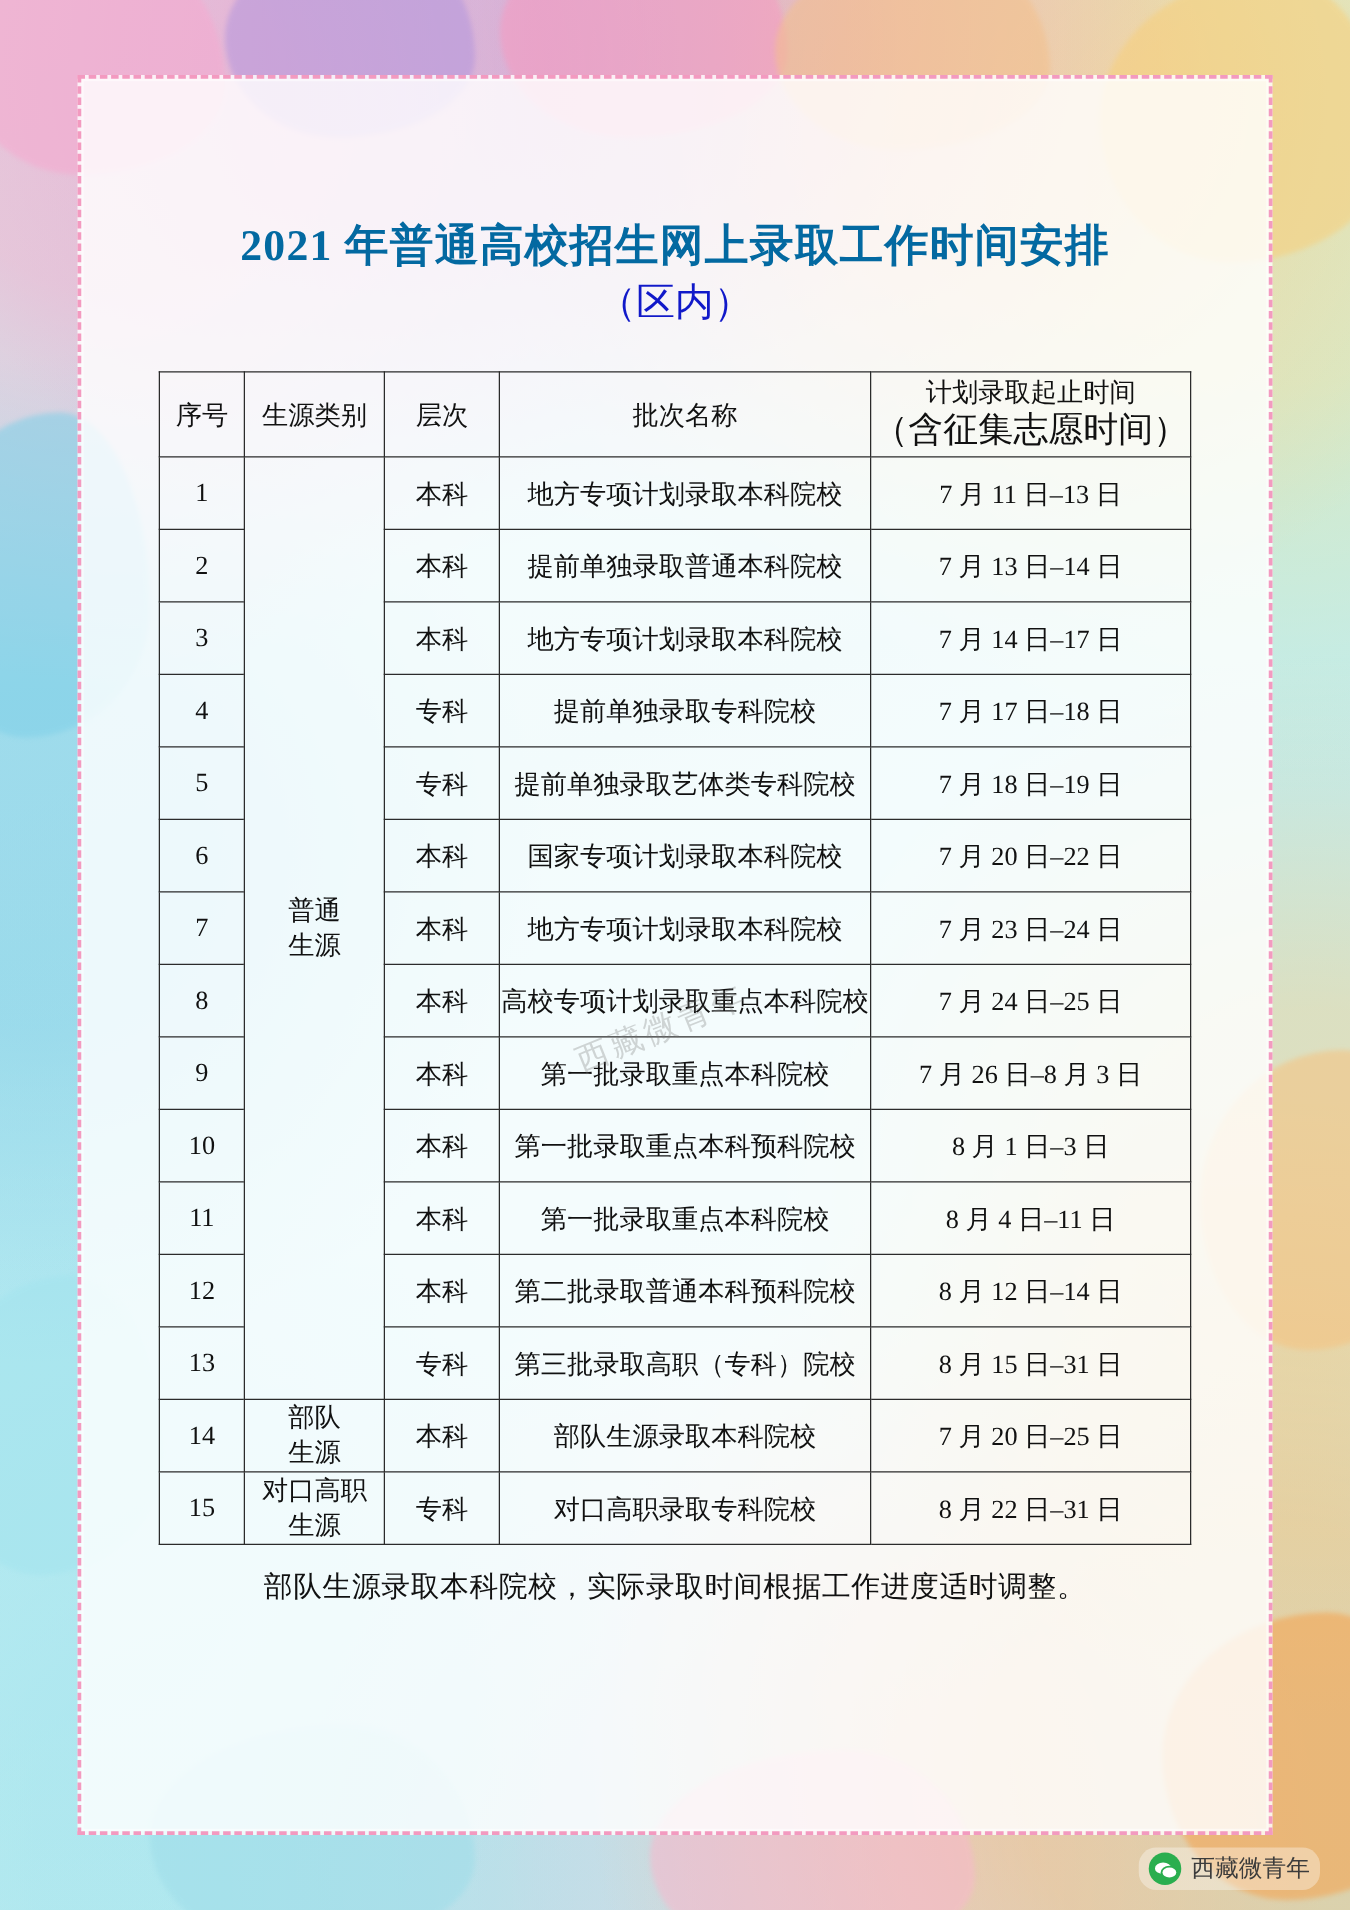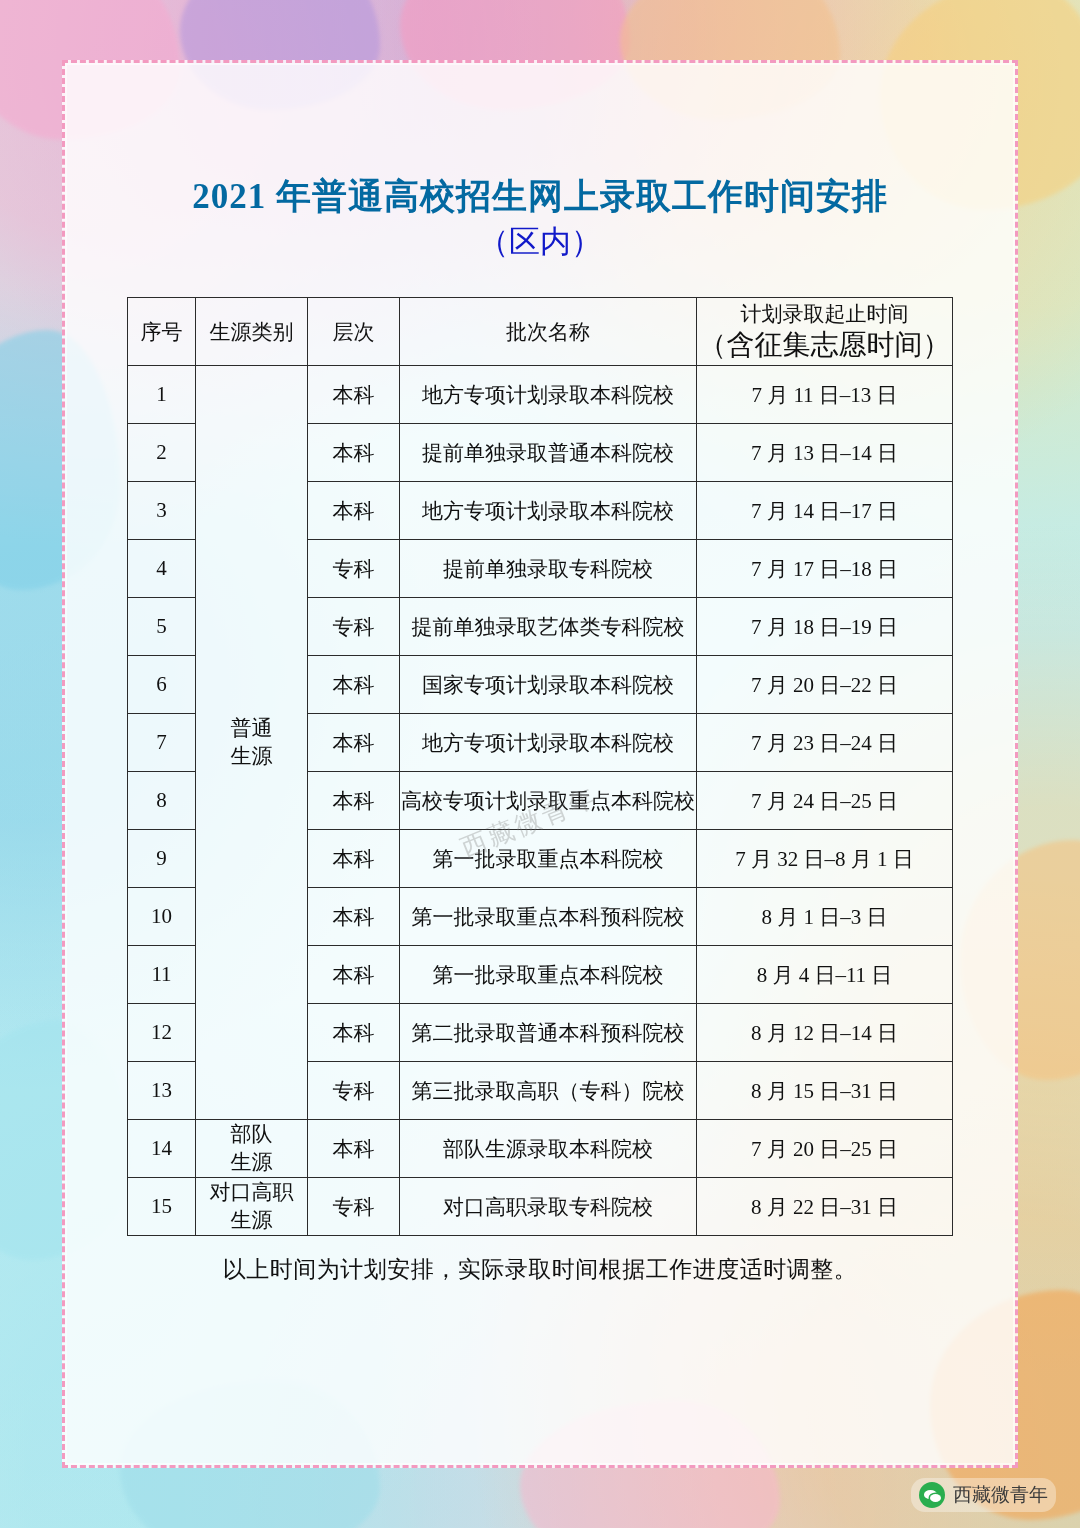--- a/index.html
+++ b/index.html
@@ -273,21 +273,21 @@
             <td>8</td>
             <td>本科</td>
             <td class="cell-name">高校专项计划录取重点本科院校</td>
             <td>7 月 24 日–25 日</td>
           </tr>
 
           <tr>
             <td>9</td>
             <td>本科</td>
             <td class="cell-name">第一批录取重点本科院校</td>
-            <td>7 月 32 日–8 月 1 日</td>
+            <td>7 月 26 日–8 月 3 日</td>
           </tr>
 
           <tr>
             <td>10</td>
             <td>本科</td>
             <td class="cell-name">第一批录取重点本科预科院校</td>
             <td>8 月 1 日–3 日</td>
           </tr>
 
           <tr>
@@ -323,21 +323,21 @@
             <td>15</td>
             <td class="cell-src"><span>对口高职<br>生源</span></td>
             <td>专科</td>
             <td class="cell-name">对口高职录取专科院校</td>
             <td>8 月 22 日–31 日</td>
           </tr>
 
         </tbody>
       </table>
 
-      <div id="footnote">以上时间为计划安排，实际录取时间根据工作进度适时调整。</div>
+      <div id="footnote">部队生源录取本科院校，实际录取时间根据工作进度适时调整。</div>
     </div>
 
   </div>
 
   <div id="watermark">西藏微青年</div>
 </div>
 
 <div id="account-badge">
   <span class="wechat-icon"></span>
   <span class="account-name">西藏微青年</span>

